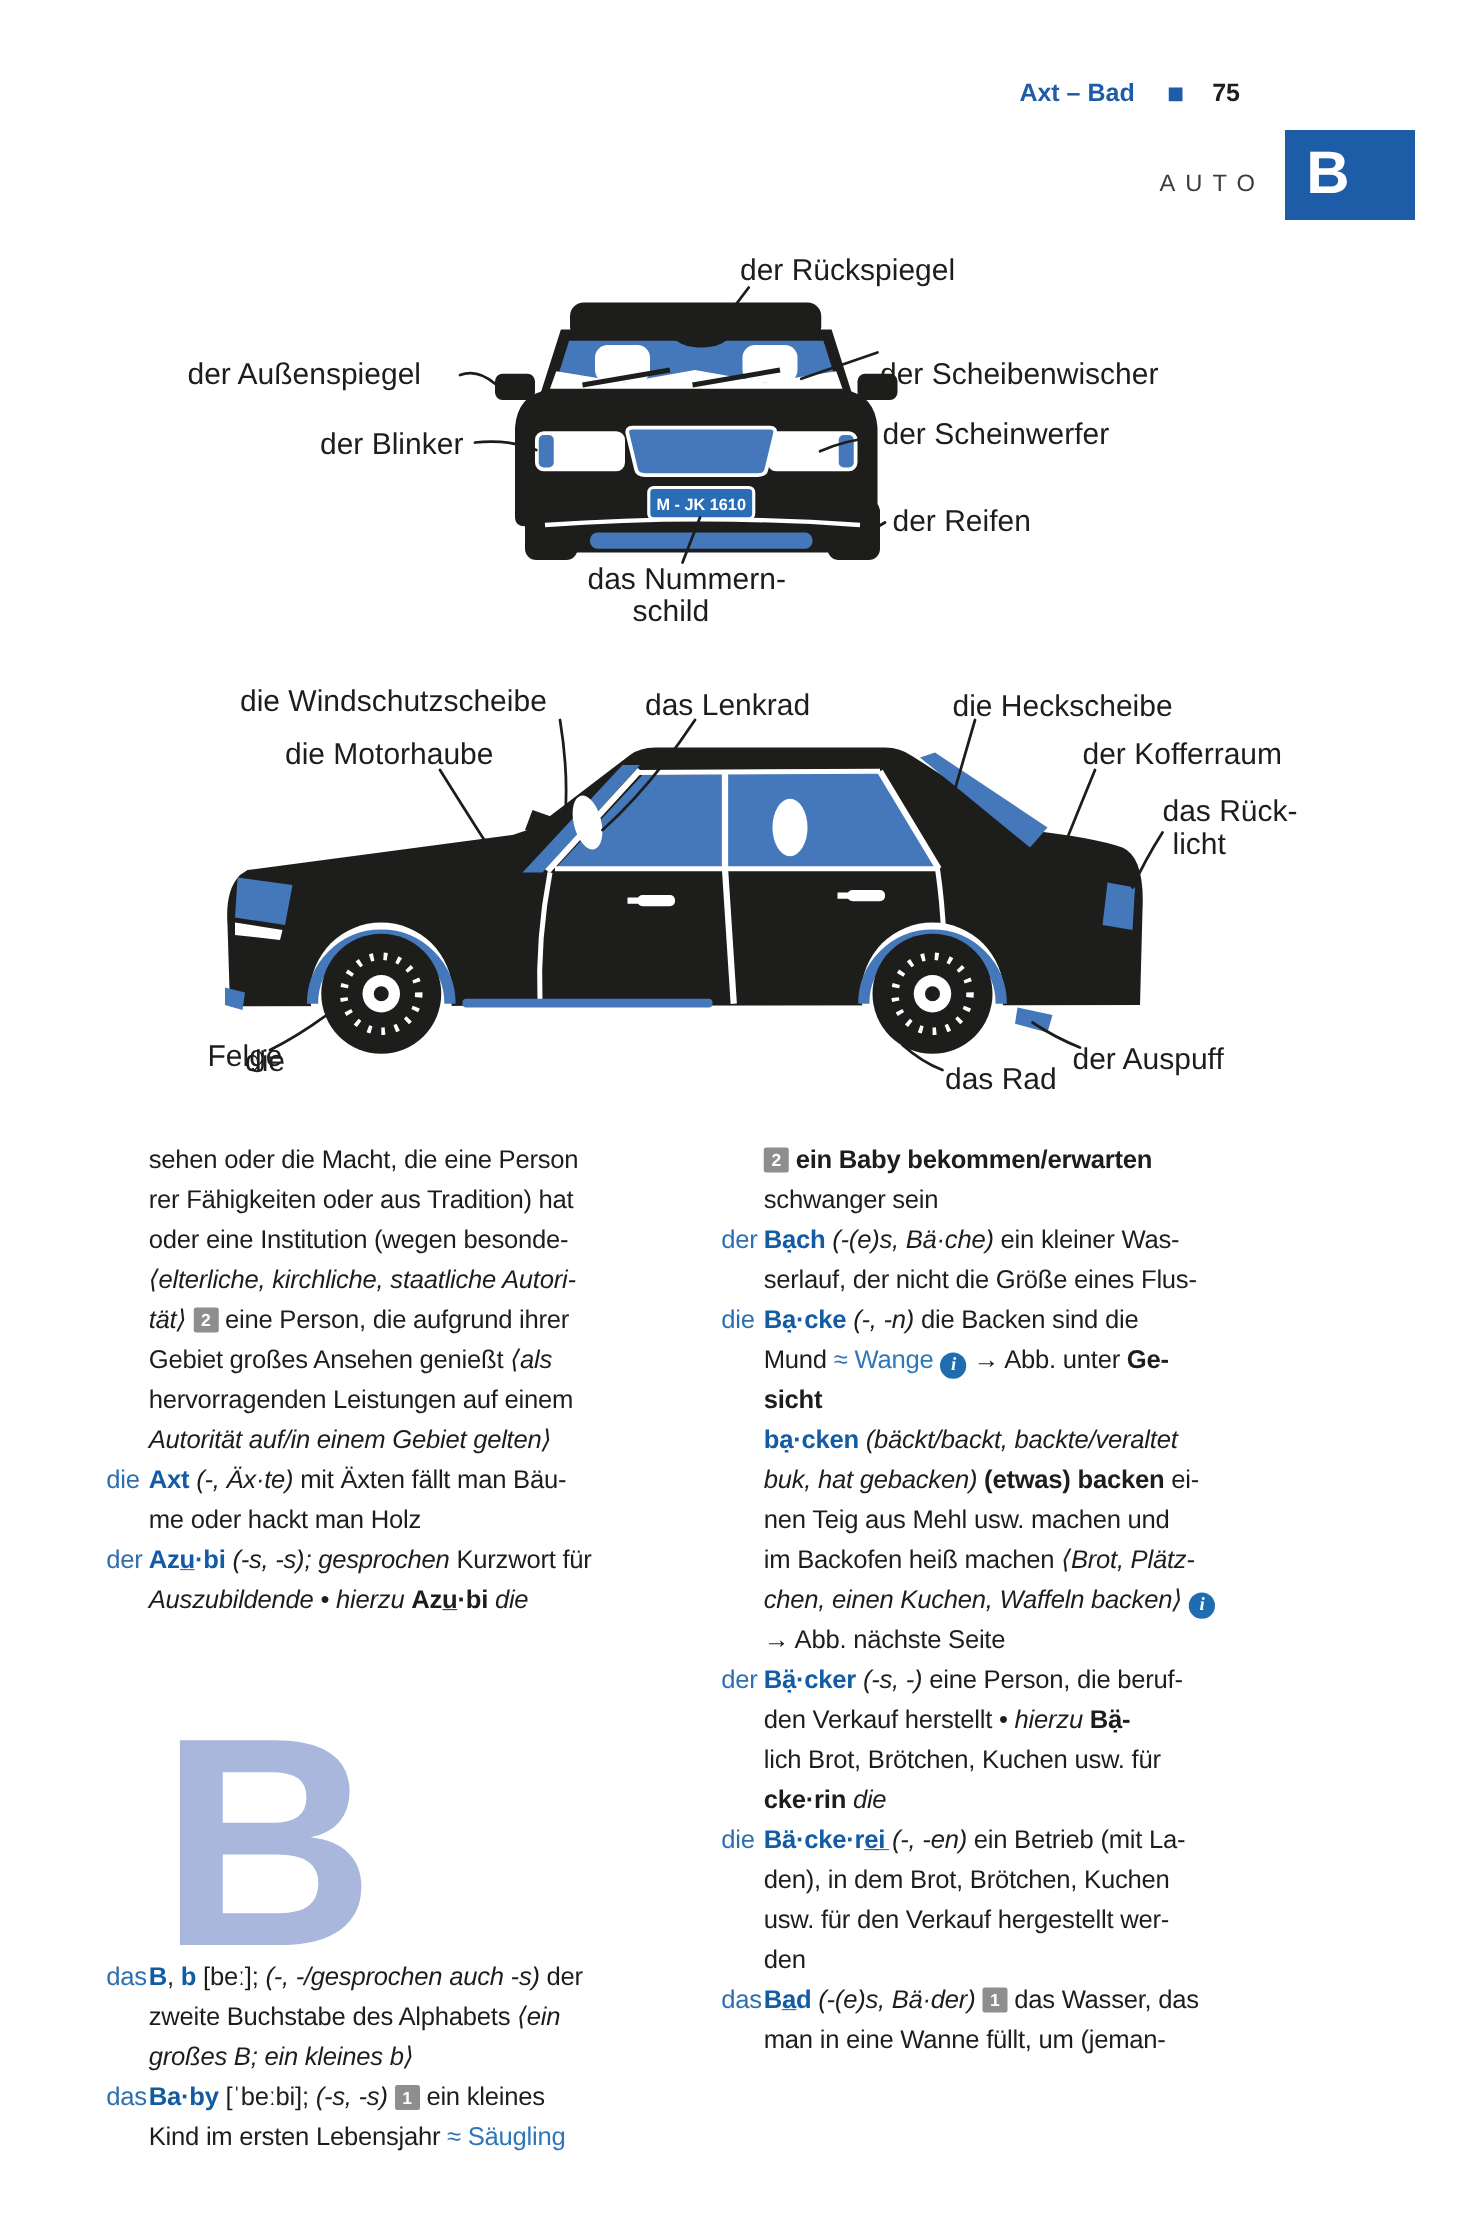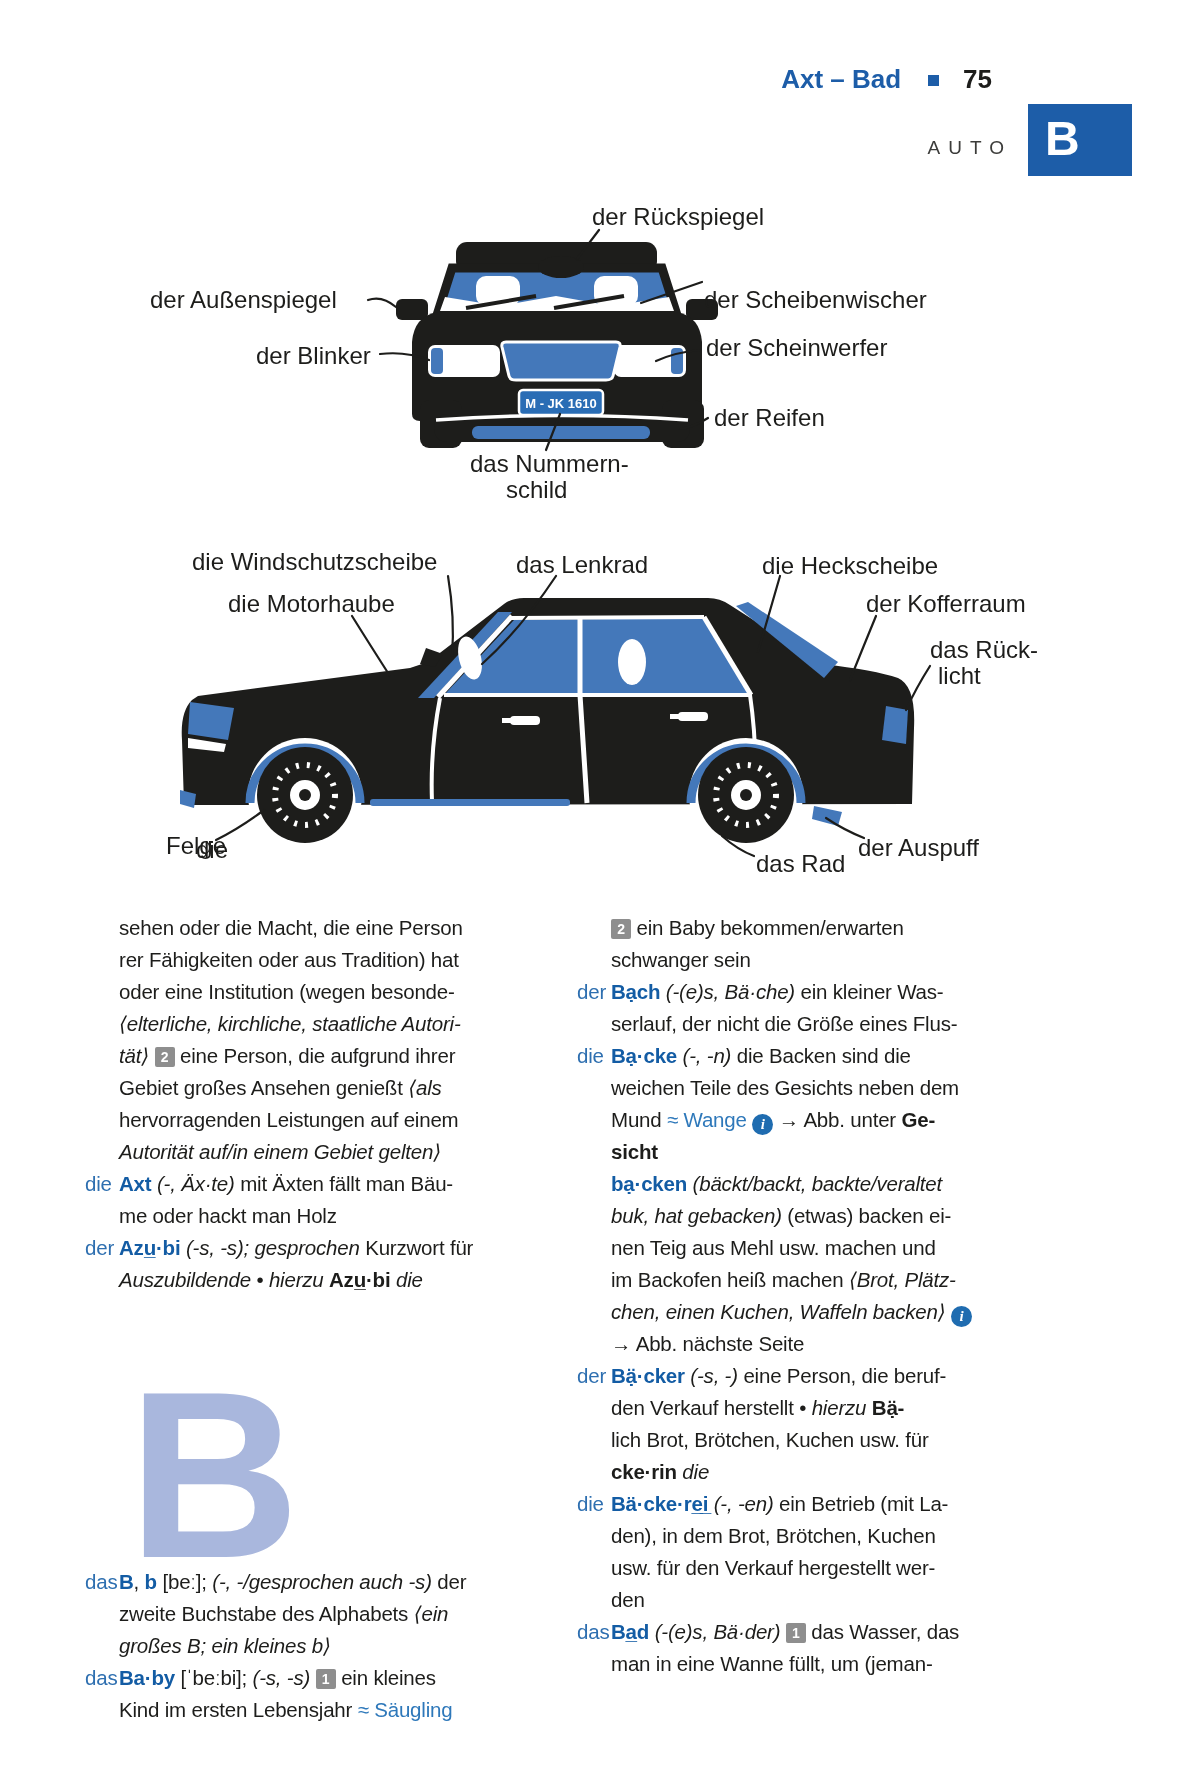--- a/index.html
+++ b/index.html
@@ -1,36 +1,36 @@
 <!DOCTYPE html>
 <html><head>
 <meta charset="utf-8">
 <style>
   html,body{margin:0;padding:0;}
   body{width:1182px;height:1772px;position:relative;background:#ffffff;
        font-family:"Liberation Sans","DejaVu Sans",sans-serif;color:#1d1d1b;overflow:hidden;}
   .abs{position:absolute;}
   
-  .guide-row{position:absolute;top:64px;left:0;width:992px;text-align:right;font-size:26px;font-weight:bold;}
+  .guide-row{position:absolute;top:64px;left:0;width:992px;text-align:right;font-size:20px;font-weight:bold;}
   .guide-words{color:#1d5da8;}
   .guide-sep{display:inline-block;width:11px;height:11px;background:#1d5da8;margin:0 24px 1px 27px;vertical-align:middle;}
   .page-num{color:#1d1d1b;}
   .section-label{position:absolute;top:137px;left:790px;width:222px;text-align:right;
        font-size:19px;letter-spacing:8px;color:#3c3c3a;}
   .letter-tab{position:absolute;top:104px;left:1028px;width:104px;height:72px;background:#1d5da8;}
   .letter-tab span{display:block;padding-left:17px;line-height:70px;font-size:48px;font-weight:bold;color:#ffffff;}
   
   .dlabel{position:absolute;font-size:24px;color:#1d1d1b;white-space:nowrap;}
   
   .col{position:absolute;width:470px;font-size:20.5px;line-height:32px;color:#1d1d1b;letter-spacing:-0.2px;}
   .dline{padding-left:34px;white-space:nowrap;}
   .s-g{display:inline-block;margin-left:-34px;width:34px;color:#2e6fb0;}
   .s-h{color:#135ca4;font-weight:bold;}
   .s-i{font-style:italic;}
-  .s-b{font-weight:normal;}
+  .s-b{font-weight:bold;}
   .s-hb{font-weight:bold;color:#1d1d1b;text-align:center;}
   .s-x{color:#2e78ba;}
   .sense{display:inline-block;width:20px;height:20px;line-height:20px;background:#8e8e8e;color:#fff;
          font-size:14px;font-weight:bold;text-align:center;border-radius:2px;vertical-align:1px;}
   .info{display:inline-block;width:21px;height:21px;line-height:21px;background:#1f6cb0;color:#fff;
         font-size:15px;font-weight:bold;font-style:italic;font-family:"Liberation Serif",serif;
         text-align:center;border-radius:50%;vertical-align:-2px;}
   .big-letter{position:absolute;top:1356px;left:128px;font-size:238px;line-height:1;font-weight:bold;color:#a9b7dd;}
 </style>
 </head>
@@ -204,21 +204,20 @@
     <div class="dline"><span class="s-i">großes B; ein kleines b⟩</span></div>
     <div class="dline"><span class="s-g">das</span><span class="s-h">Ba·by</span><span class="s-p"> [ˈbeːbi]; </span><span class="s-i">(-s, -s)</span><span class="s-p"> </span><span class="sense">1</span><span class="s-p"> ein kleines</span></div>
     <div class="dline"><span class="s-p">Kind im ersten Lebensjahr </span><span class="s-x">≈ Säugling</span></div>
   </div>
 <div class="col" style="left:577px;top:912px;">
     <div class="dline"><span class="sense">2</span><span class="s-p"> </span><span class="s-b">ein Baby bekommen/erwarten</span></div>
     <div class="dline"><span class="s-p">schwanger sein</span></div>
     <div class="dline"><span class="s-g">der</span><span class="s-h">Bạch</span><span class="s-p"> </span><span class="s-i">(-(e)s, Bä·che)</span><span class="s-p"> ein kleiner Was-</span></div>
     <div class="dline"><span class="s-p">serlauf, der nicht die Größe eines Flus-</span></div>
     <div class="dline"><span class="s-g">die</span><span class="s-h">Bạ·cke</span><span class="s-p"> </span><span class="s-i">(-, -n)</span><span class="s-p"> die Backen sind die</span></div>
-    <div class="dline"><span class="s-p">weichen Teile des Gesichts neben dem</span></div>
     <div class="dline"><span class="s-p">Mund </span><span class="s-x">≈ Wange</span><span class="s-p"> </span><span class="info">i</span><span class="s-p"> → Abb. unter </span><span class="s-hb">Ge-</span></div>
     <div class="dline"><span class="s-hb">sicht</span></div>
     <div class="dline"><span class="s-h">bạ·cken</span><span class="s-p"> </span><span class="s-i">(bäckt/backt, backte/veraltet</span></div>
     <div class="dline"><span class="s-i">buk, hat gebacken)</span><span class="s-p"> </span><span class="s-b">(etwas) backen</span><span class="s-p"> ei-</span></div>
     <div class="dline"><span class="s-p">nen Teig aus Mehl usw. machen und</span></div>
     <div class="dline"><span class="s-p">im Backofen heiß machen </span><span class="s-i">⟨Brot, Plätz-</span></div>
     <div class="dline"><span class="s-i">chen, einen Kuchen, Waffeln backen⟩</span><span class="s-p"> </span><span class="info">i</span></div>
     <div class="dline"><span class="s-p">→ Abb. nächste Seite</span></div>
     <div class="dline"><span class="s-g">der</span><span class="s-h">Bạ̈·cker</span><span class="s-p"> </span><span class="s-i">(-s, -)</span><span class="s-p"> eine Person, die beruf-</span></div>
     <div class="dline"><span class="s-p">den Verkauf herstellt • </span><span class="s-i">hierzu</span><span class="s-p"> </span><span class="s-hb">Bạ̈-</span></div>

